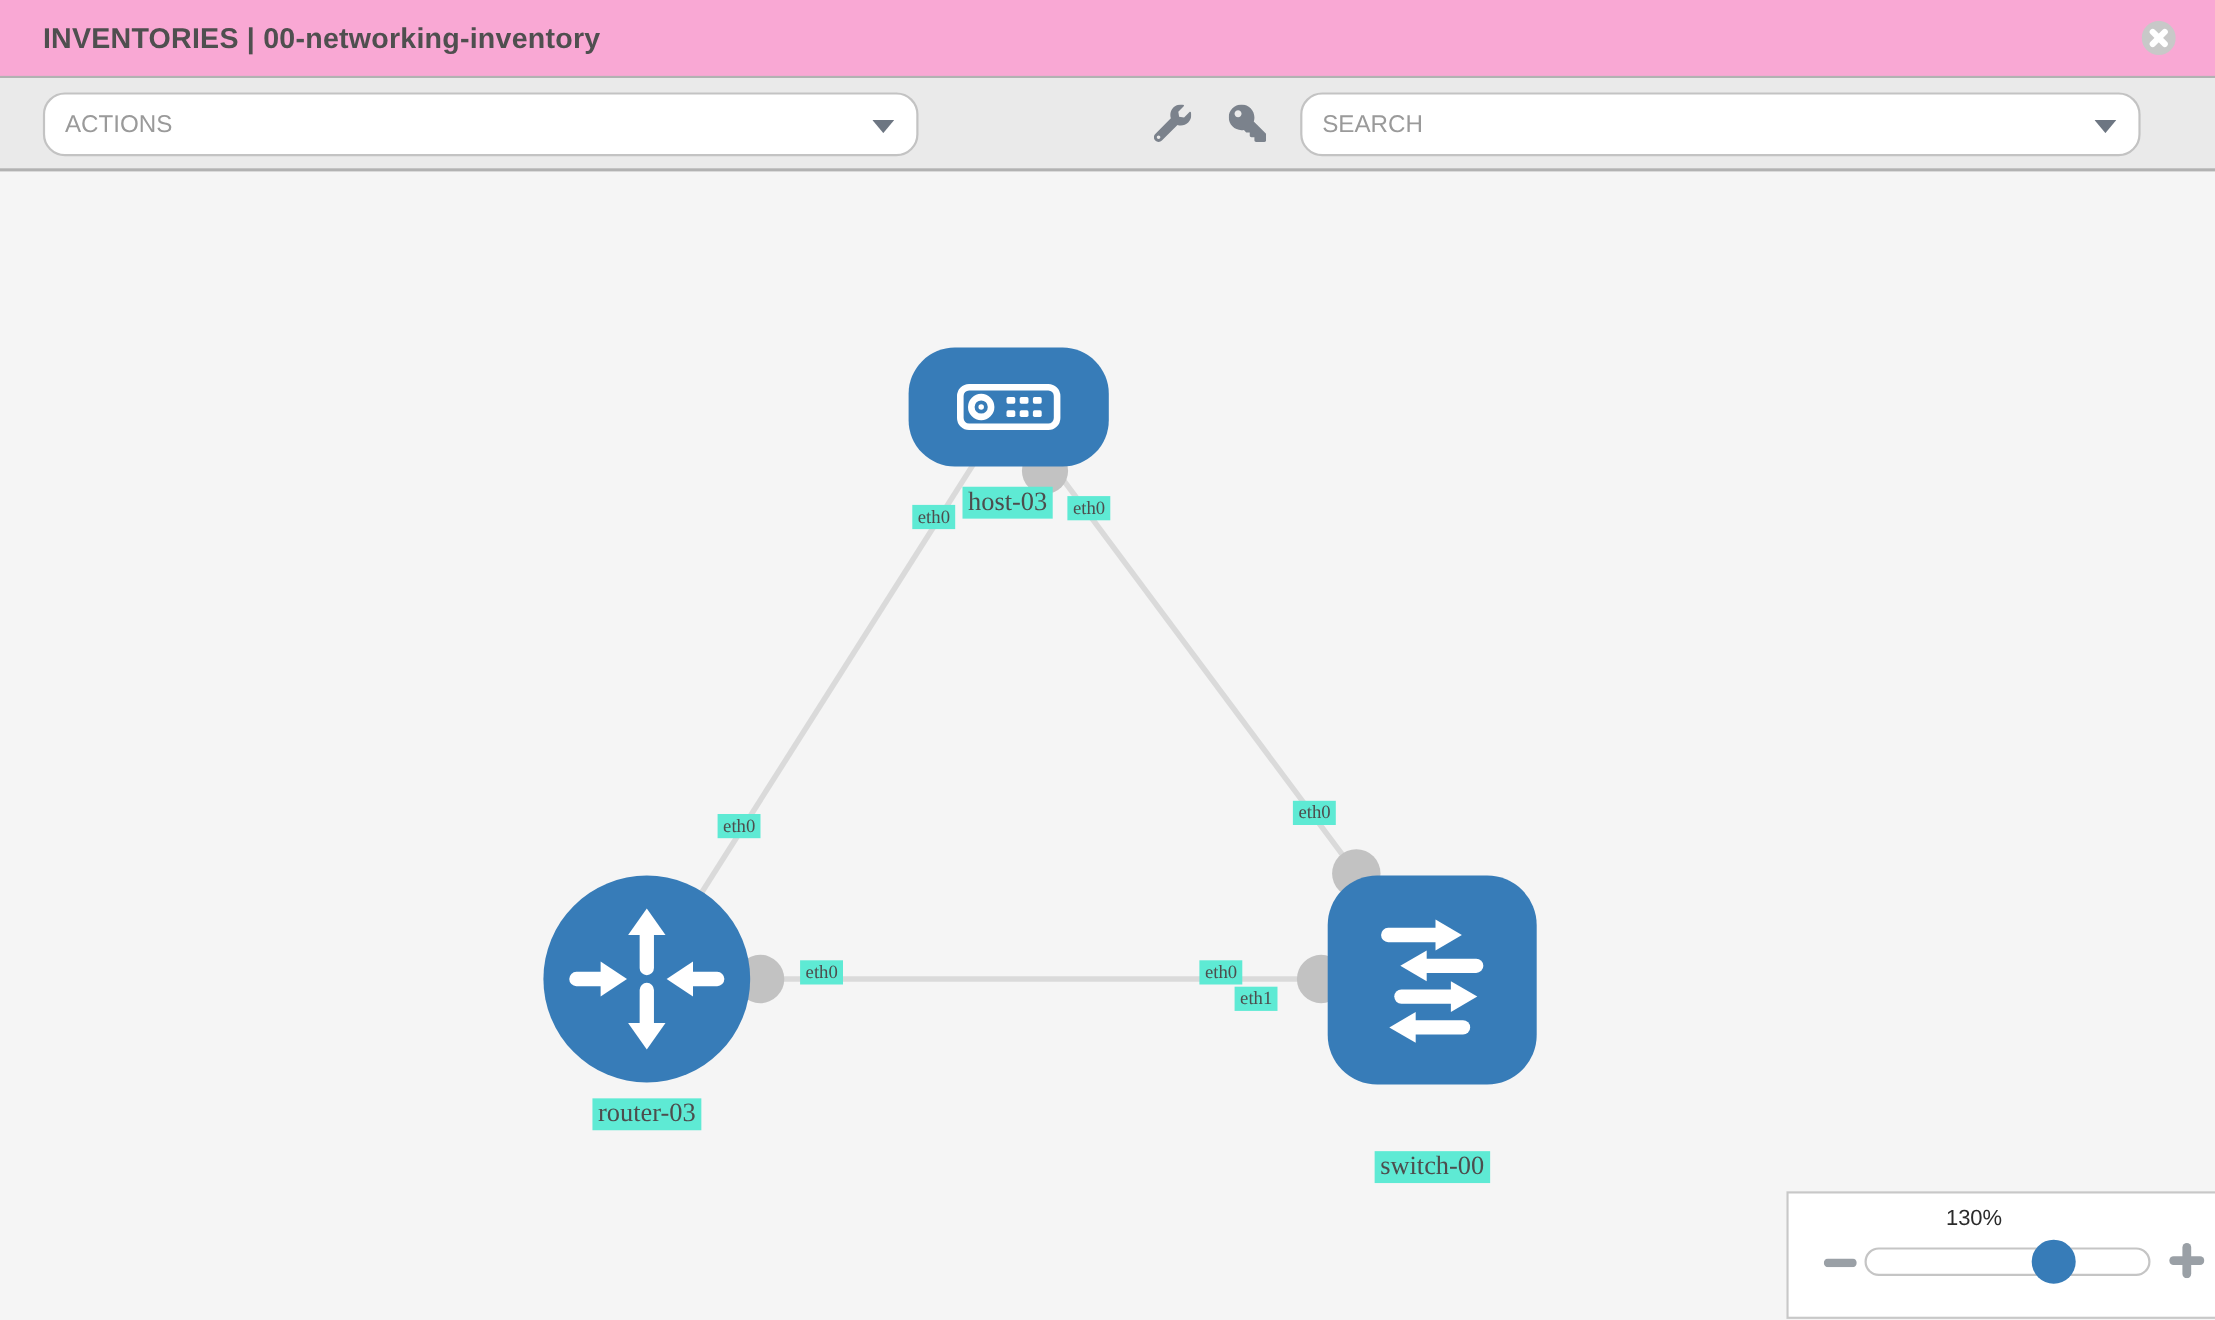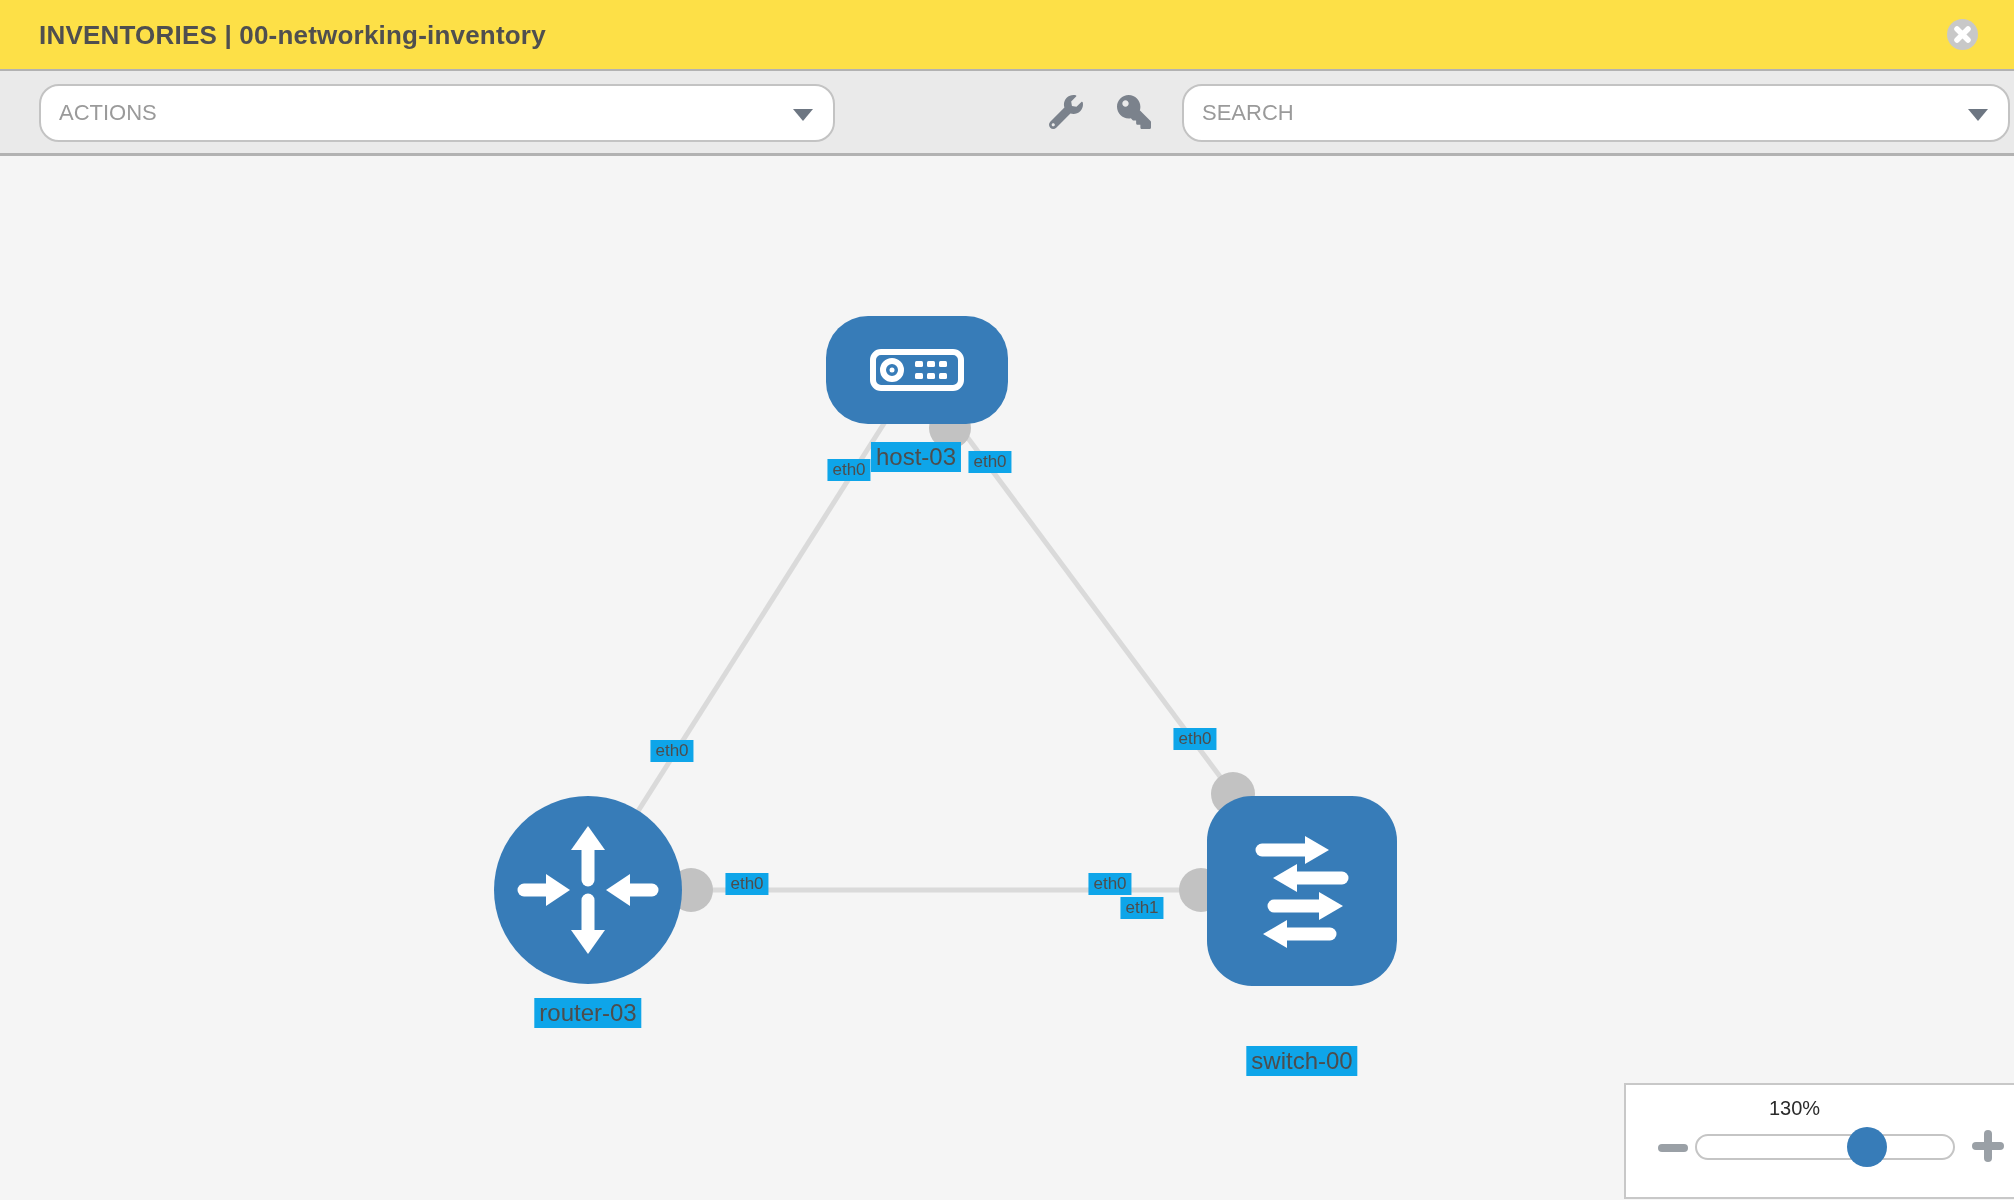--- a/index.html
+++ b/index.html
@@ -1,51 +1,51 @@
 <!DOCTYPE html>
 <html><head>
 <meta charset="utf-8">
 <style>
   * { margin:0; padding:0; box-sizing:border-box; }
   html,body { width:2014px; height:1200px; overflow:hidden;
               font-family:"Liberation Sans", sans-serif; background:#f5f5f5; }
 
   
-  .header { position:relative; width:100%; height:71px; background:#fde047;
+  .header { position:relative; width:100%; height:71px; background:#f9a8d4;
             border-bottom:2px solid #b2b2b2; }
   .title { position:absolute; left:39px; top:20px; font-size:26px; font-weight:700;
            color:#4f4f4f; letter-spacing:0.2px; }
   .close-btn { position:absolute; top:19px; right:36px; width:31px; height:31px;
                border:none; background:transparent; cursor:pointer; }
 
   
   .toolbar { position:relative; width:100%; height:85px; background:#eaeaea;
              border-bottom:3px solid #b2b2b2; }
   .select-box { position:absolute; top:13px; height:58px; background:#fff;
                 border:2px solid #c3c3c3; border-radius:20px; }
   .actions-box { left:39px;  width:796px; }
-  .search-box  { left:1182px; width:828px; }
+  .search-box  { left:1182px; width:764px; }
   .select-label { position:absolute; left:18px; top:0; line-height:54px;
                   font-size:22px; color:#9a9a9a; }
   .search-input { position:absolute; left:0; top:0; width:100%; height:100%;
                   border:none; outline:none; border-radius:8px; padding-left:18px;
                   font-size:22px; color:#666; font-family:"Liberation Sans",sans-serif;
                   background:transparent; }
   .search-input::placeholder { color:#9a9a9a; opacity:1; }
   .caret { position:absolute; right:20px; top:23px; width:20px; height:12px; }
   .tool-icon { position:absolute; top:24px; width:34px; height:34px; cursor:pointer; }
   .wrench-pos { left:1049px; }
   .key-pos { left:1117px; }
 
   
   .canvas { position:relative; width:2014px; height:1039px; background:#f5f5f5; }
   .graph-svg { position:absolute; left:0; top:0; }
 
-  .chip { position:absolute; transform:translate(-50%,-50%); background:#0ea5e9;
-          color:#4d4d4d; white-space:nowrap; padding:1px 5px; }
+  .chip { position:absolute; transform:translate(-50%,-50%); background:#5eead4;
+          color:#4d4d4d; white-space:nowrap; padding:1px 5px;font-family:Liberation Serif, serif; }
   .eth-chip  { font-size:17px; }
   .node-chip { font-size:24px; }
 
   
   .zoom-panel { position:absolute; left:1624px; top:927px; right:-4px; bottom:-4px;
                 background:#ffffff; border:2px solid #c8c8c8; }
   .zoom-value { position:absolute; left:143px; top:12px; width:120px; text-align:left;
                 font-size:20px; color:#2b2b2b; }
   .zoom-minus { position:absolute; left:30px; top:52px; width:34px; height:20px;
                 border:none; background:transparent; cursor:pointer; }

